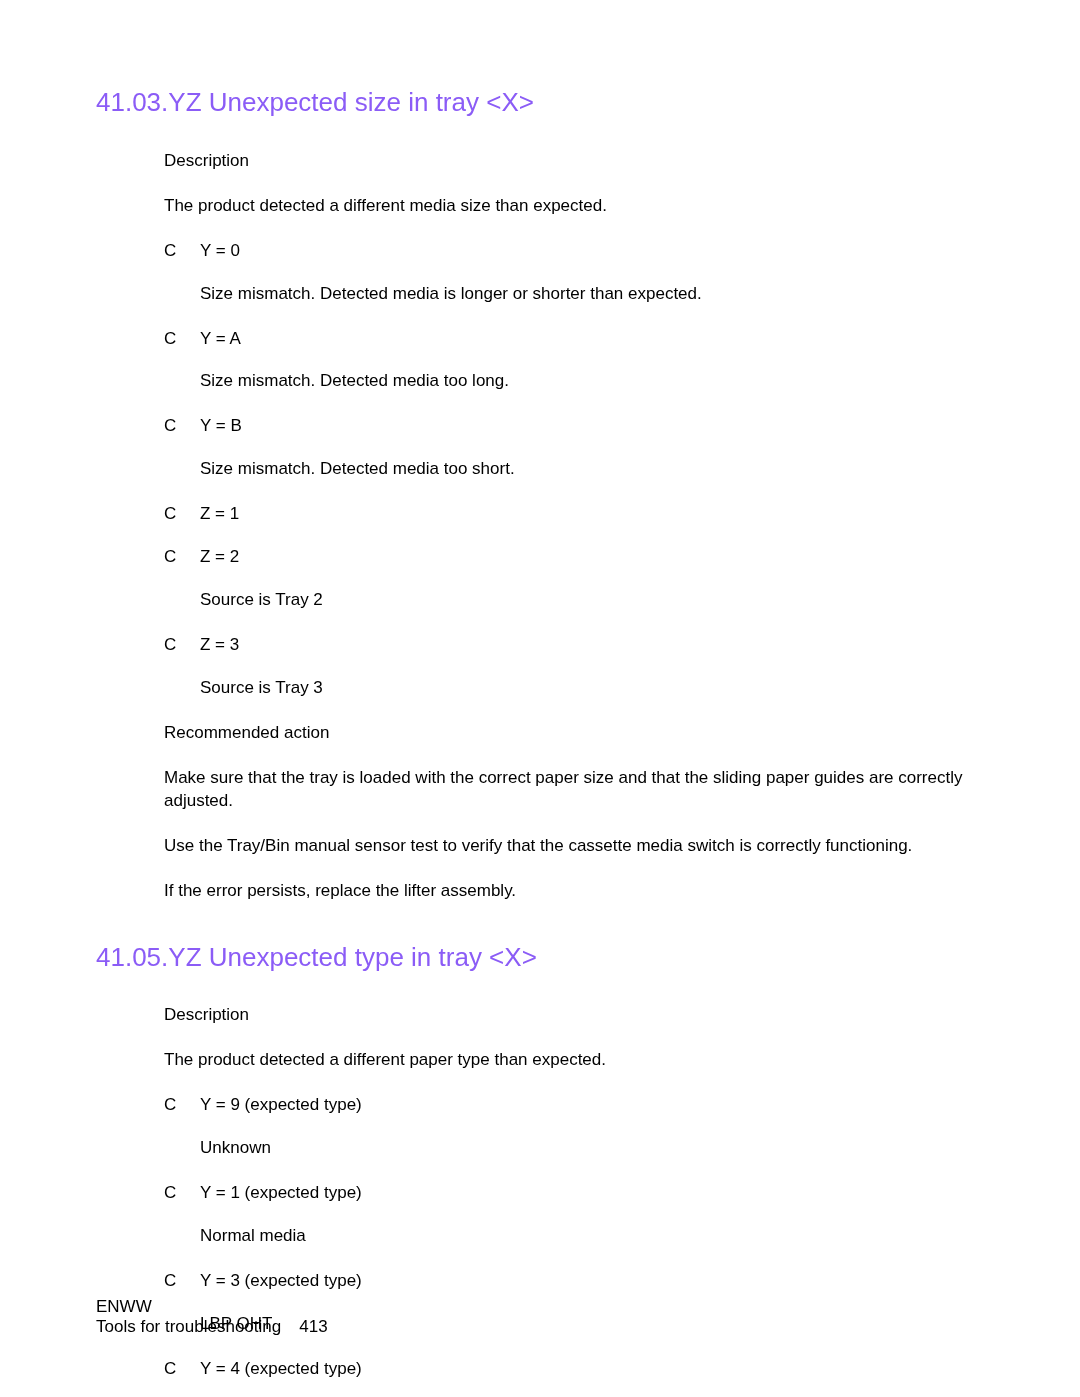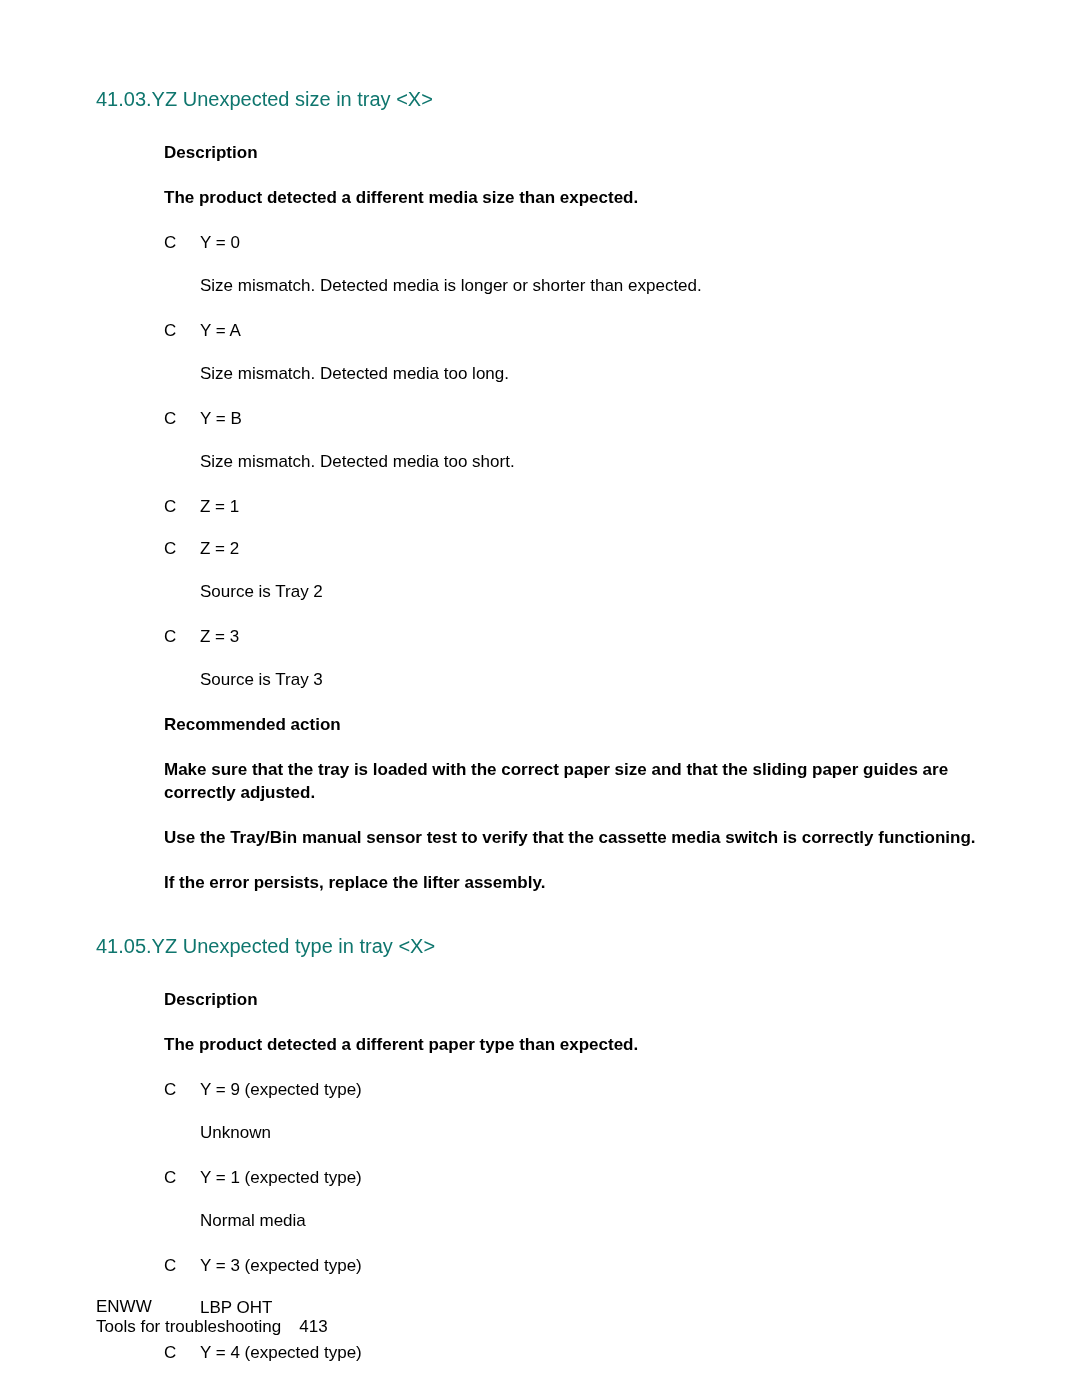--- a/index.html
+++ b/index.html
@@ -12,34 +12,33 @@
     color: #000000;
   }
   .page {
     position: relative;
     width: 1080px;
     height: 1397px;
     box-sizing: border-box;
     padding: 86px 96px 0 96px;
   }
   .section-heading {
-    color: #0f766e;
-    font-size: 20px;
+    color: #8b5cf6;
+    font-size: 26px;
     font-weight: 400;
     margin: 0 0 30px 0;
     line-height: 1.3;
   }
   .content {
     margin-left: 68px;
     font-size: 17px;
     line-height: 1.35;
   }
   .para {
     margin: 0 0 22px 0;
-    font-weight: bold;
   }
   .bullet-row {
     display: flex;
     margin: 0 0 20px 0;
   }
   .bullet-marker {
     width: 36px;
     flex: 0 0 36px;
   }
   .bullet-label {

